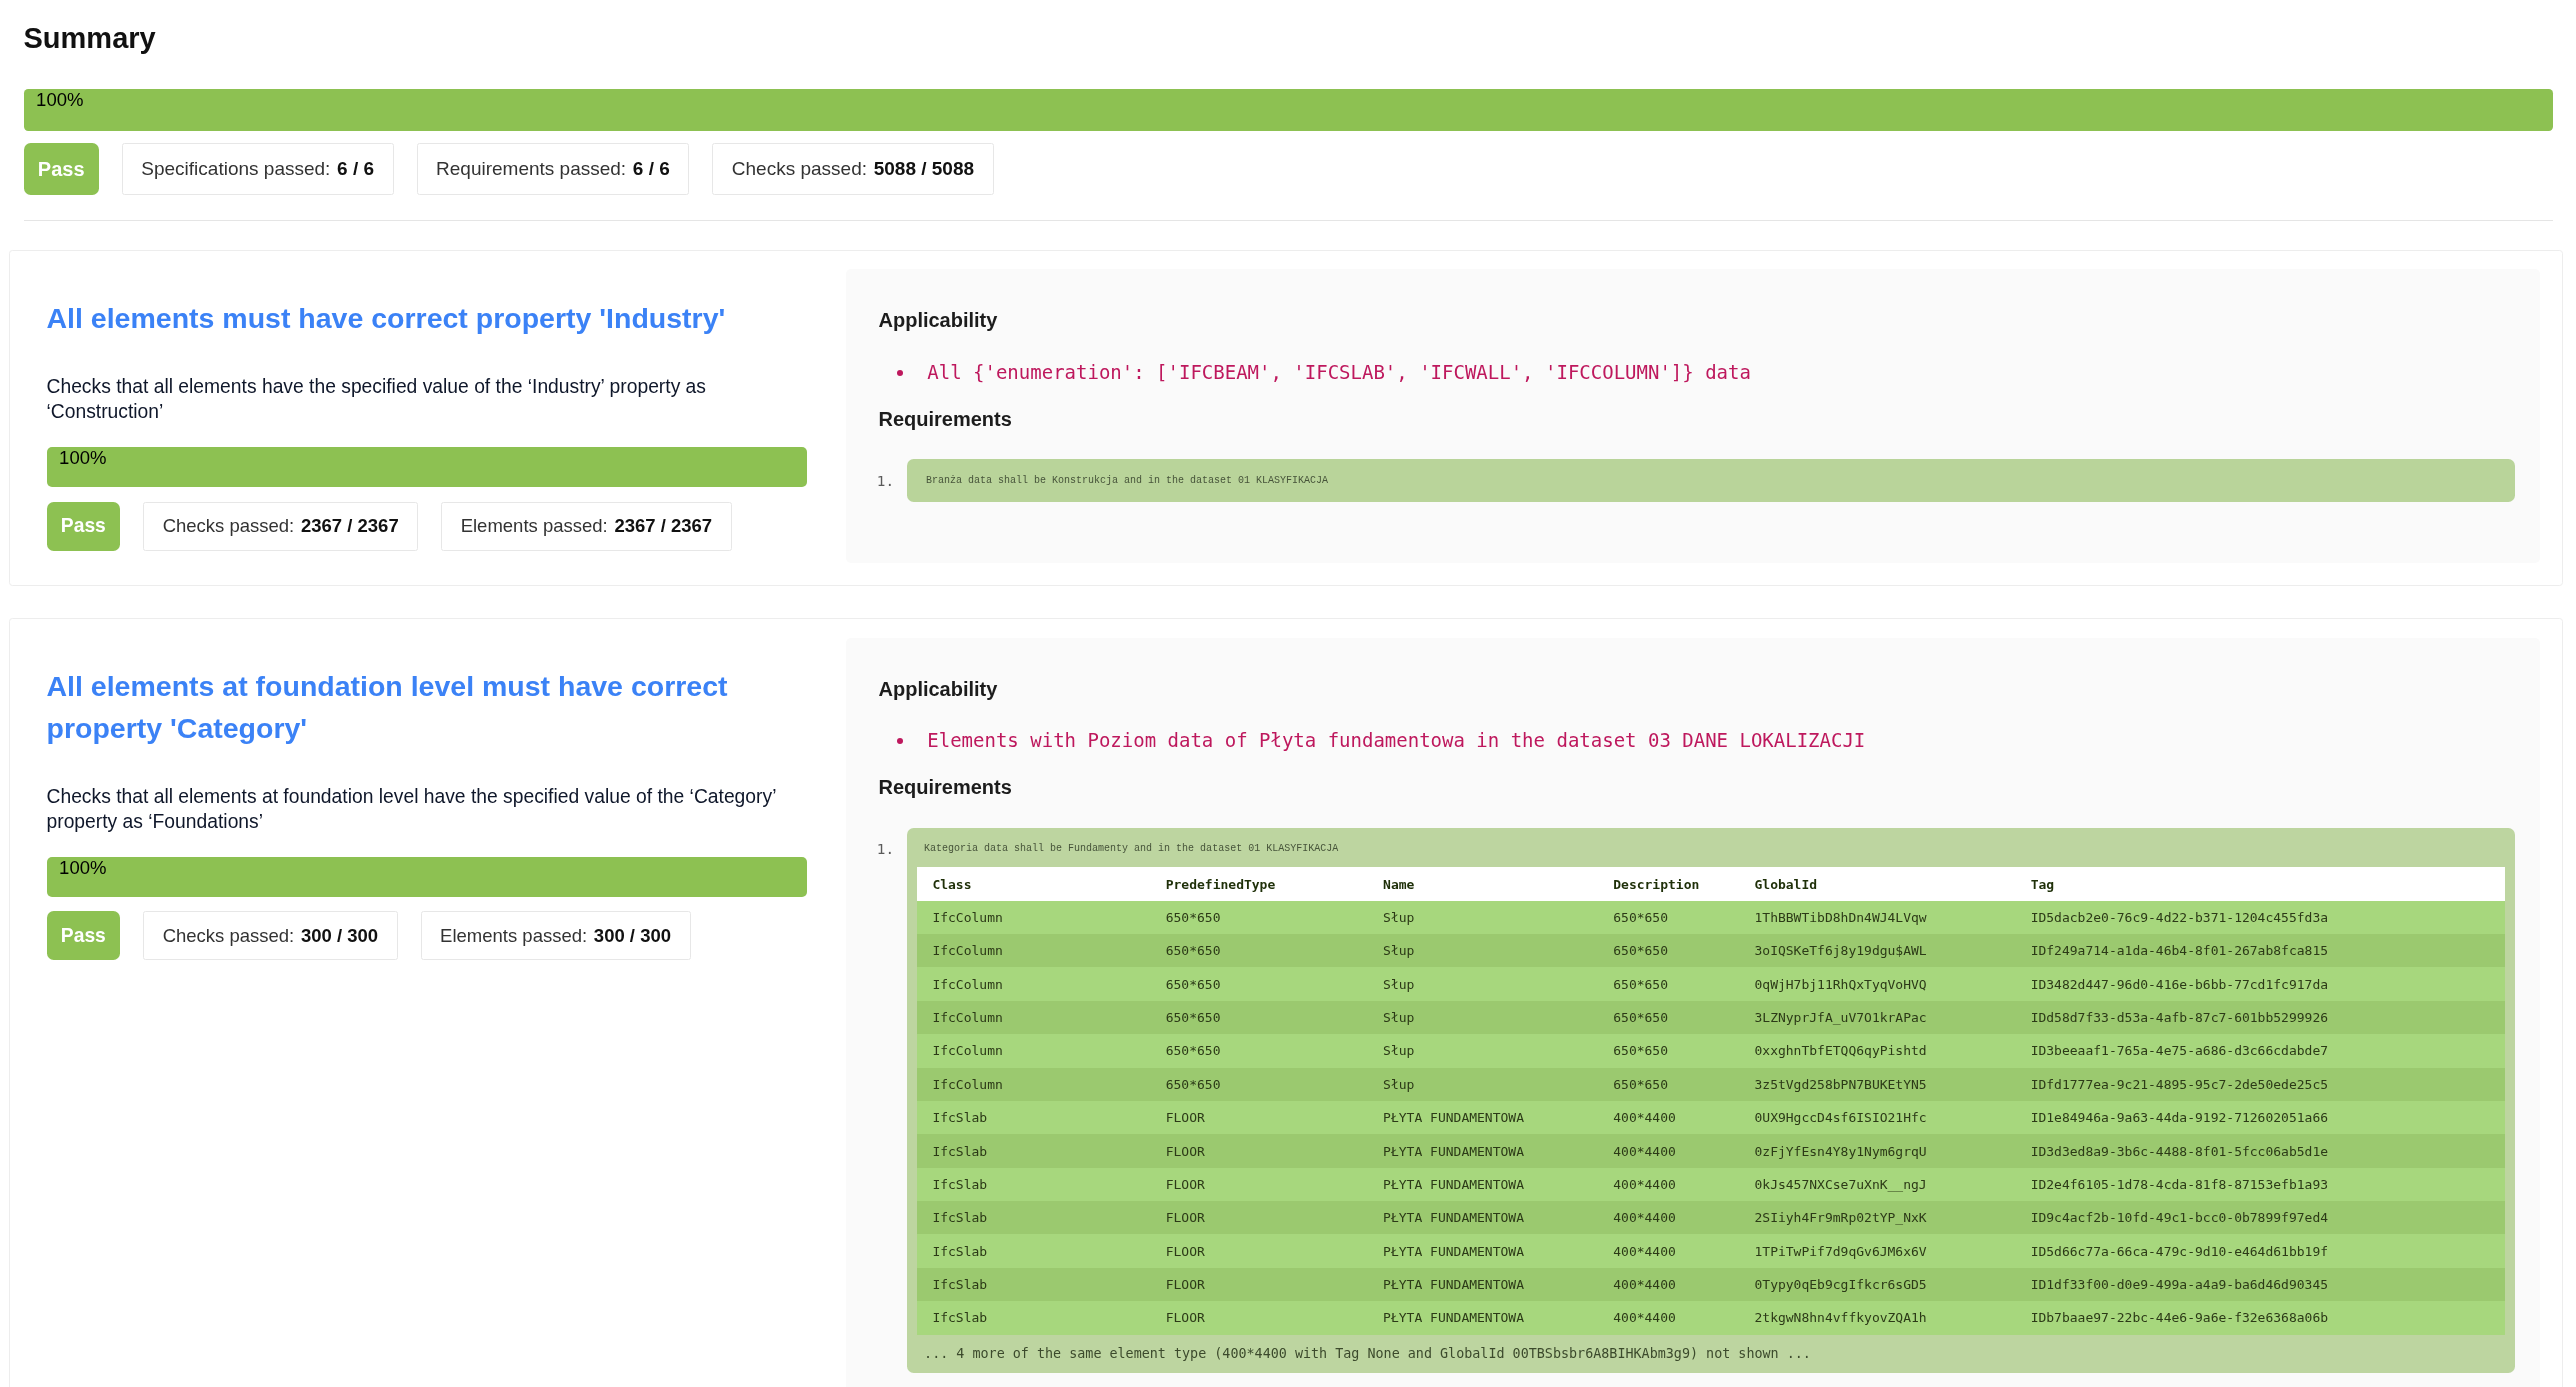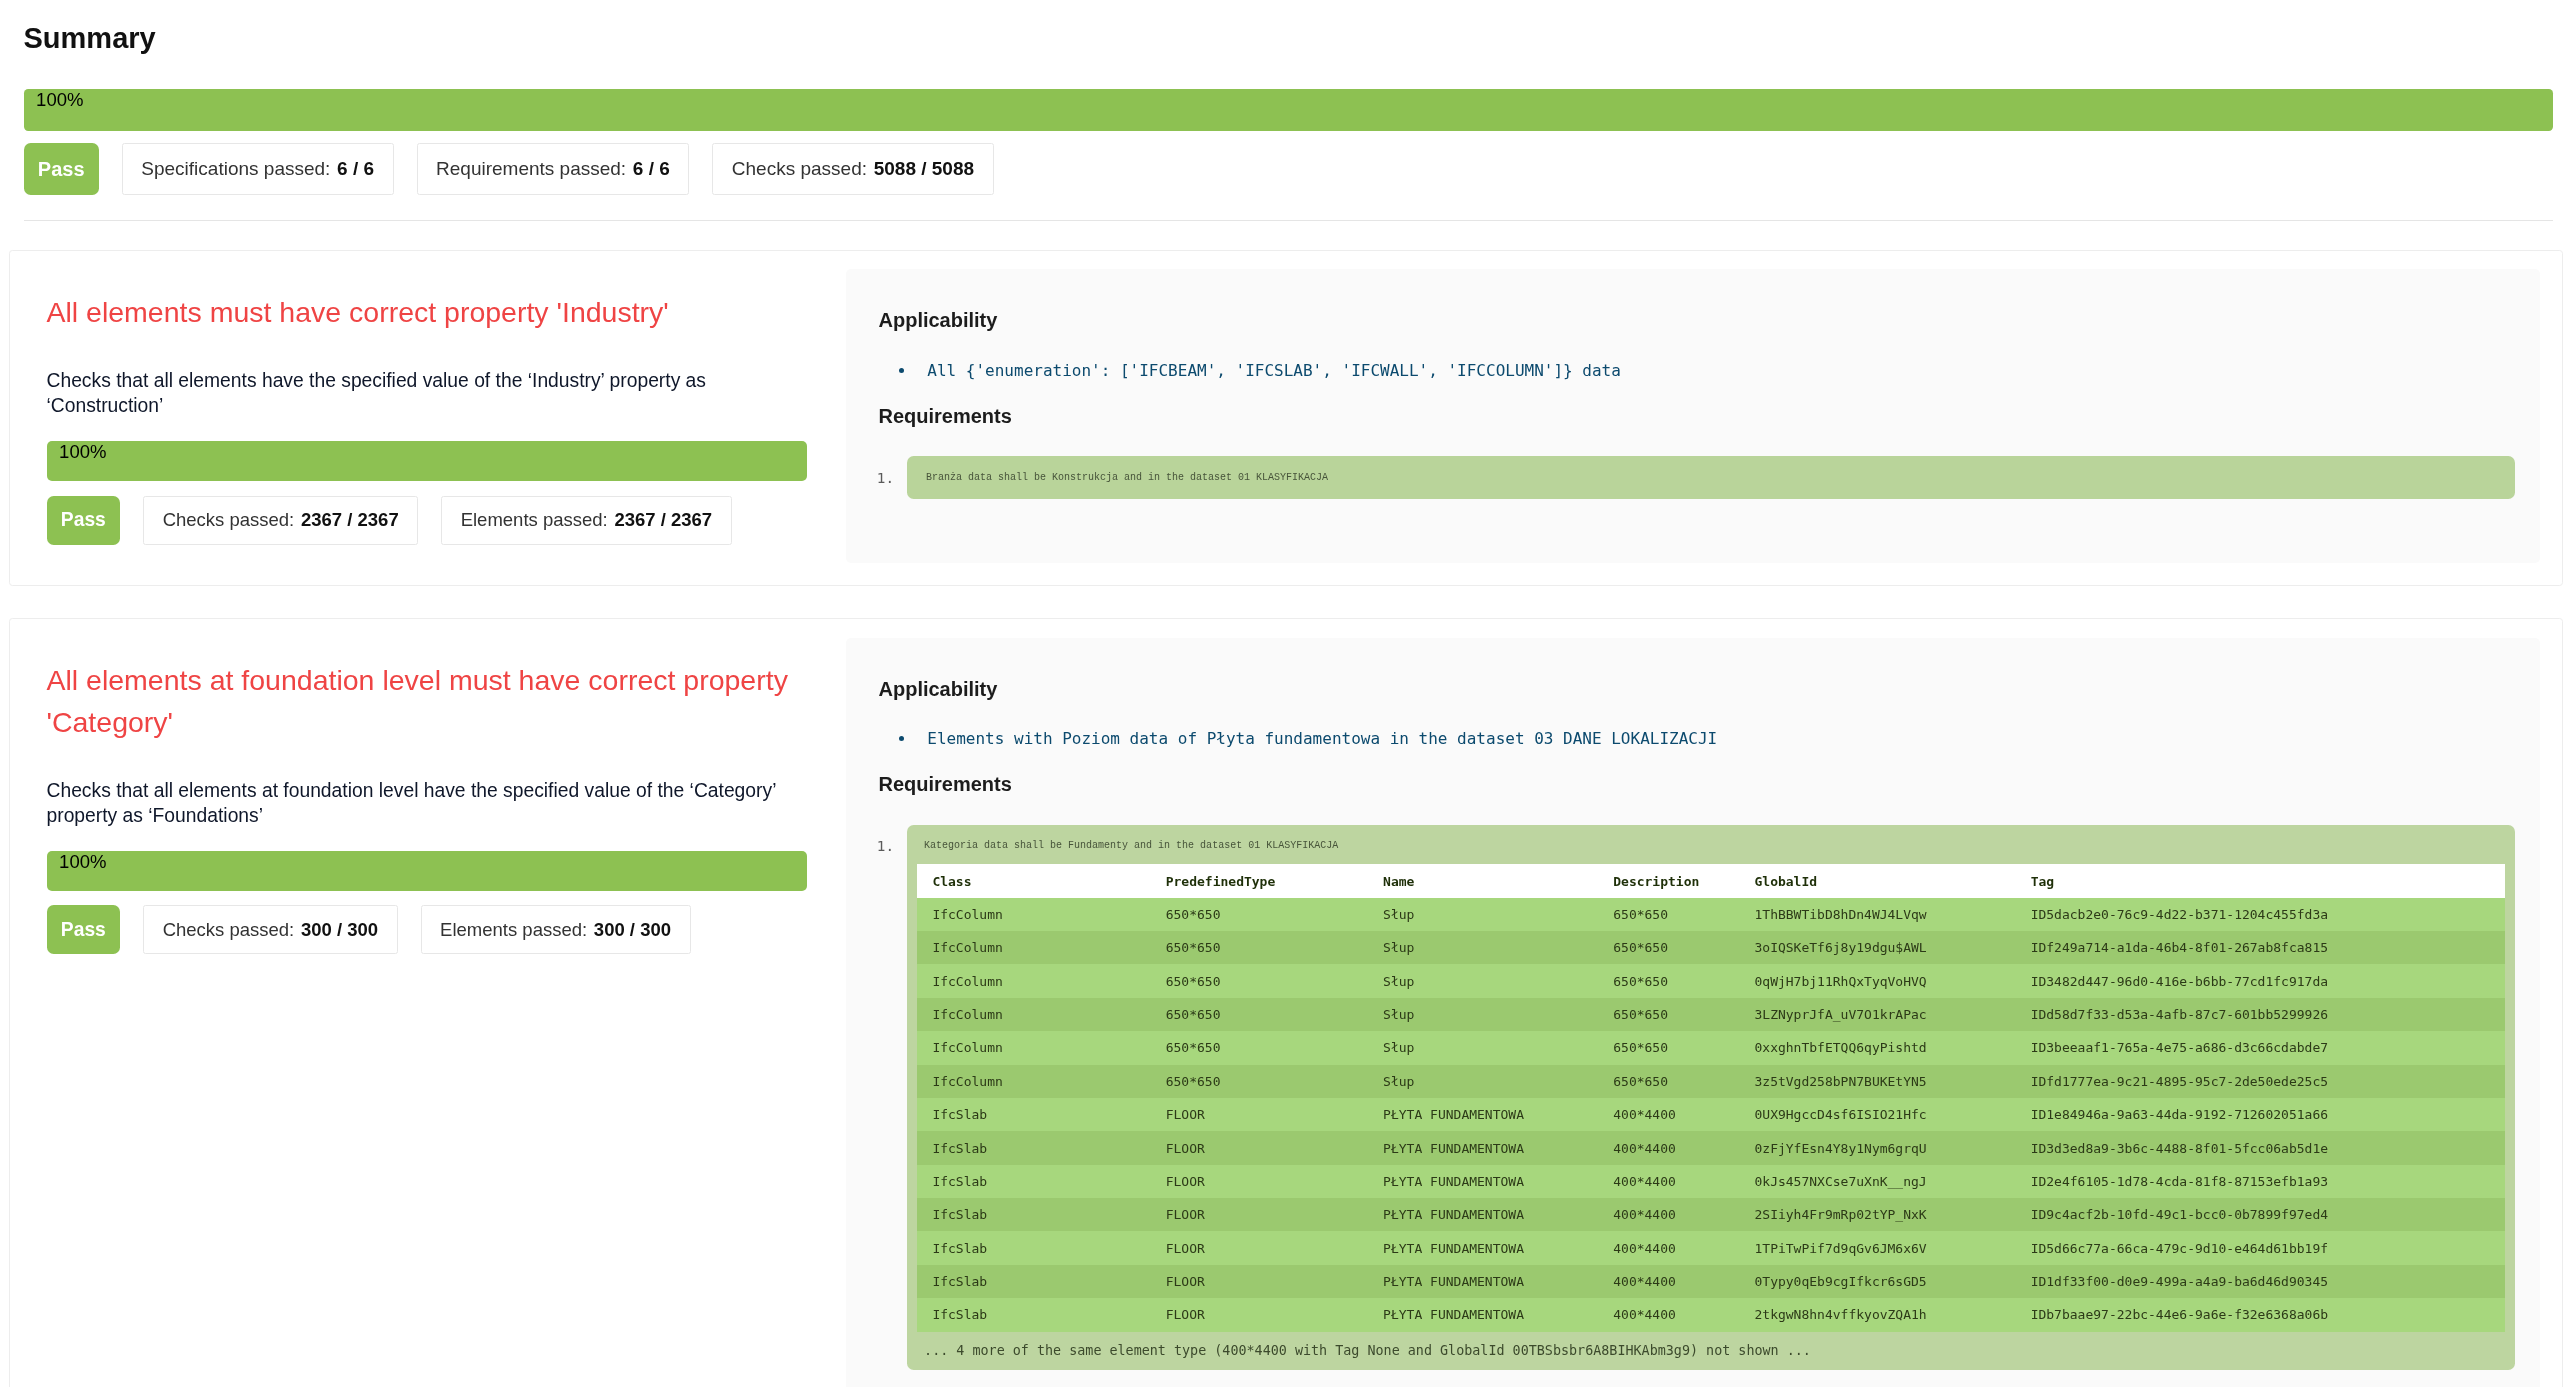--- a/index.html
+++ b/index.html
@@ -34,38 +34,38 @@
   hr.divider { border:none; border-top:0.8px solid #e5e5e5; margin:25px 0 28.5px 0; }
 
   .spec-card {
     border:0.8px solid #ededed; border-radius:3.4px; background:#fff;
     margin: 0 -10px 32px -15px;
     padding: 18.5px 22px 22px 37px;
     display:flex; gap:39px;
   }
   .spec-left { flex:0 0 760px; padding-top:18.5px; }
   .spec-left h2 {
-    font-size:28.5px; line-height:1.45; margin:4px 0 35px 0;
-    color:#ef4444; font-weight:normal; max-width:747px;
+    font-size:28.5px; line-height:1.45; margin:10px 0 35px 0;
+    color:#3b82f6; font-weight:bold; max-width:747px;
   }
   .spec-desc { font-size:19.3px; line-height:1.3; color:#0f172a; margin:0 0 23px 0; max-width:756px; }
   .spec-left .progress { height:40px; border-radius:5px; margin-bottom:14.3px; }
   .spec-left .badge { font-size:19.3px; }
   .spec-left .stat-box { font-size:18.5px; height:49px; }
 
   .spec-right {
     flex:1 1 auto; background:#fafafa; border-radius:5px;
     padding: 15px 25px 28.5px 25px; min-height:294px;
   }
   .spec-right h3 { font-size:20px; margin:25px 0 15px 8px; color:#1c1c1c; font-weight:bold; }
 
   ul.applicability-list { margin:28.5px 0 11.8px 0; padding-left:45px; }
   ul.applicability-list li {
     font-family:"DejaVu Sans Mono","Liberation Mono",monospace;
-    font-size:16px; color:#0c4a6e; padding-left:11.8px;
+    font-size:19px; color:#be185d; padding-left:11.8px;
   }
 
   .req-item { display:flex; gap:13.4px; margin-top:28.5px; }
   .req-num {
     font-family:"DejaVu Sans Mono","Liberation Mono",monospace;
     font-size:14.3px; color:#5a5a5a; padding-top:13.4px; flex:0 0 23.5px; text-align:right;
   }
   .req-box {
     flex:1 1 auto; background:#b9d49a; border-radius:6.7px;
     padding:12.6px 11.8px; color:#47543a;

